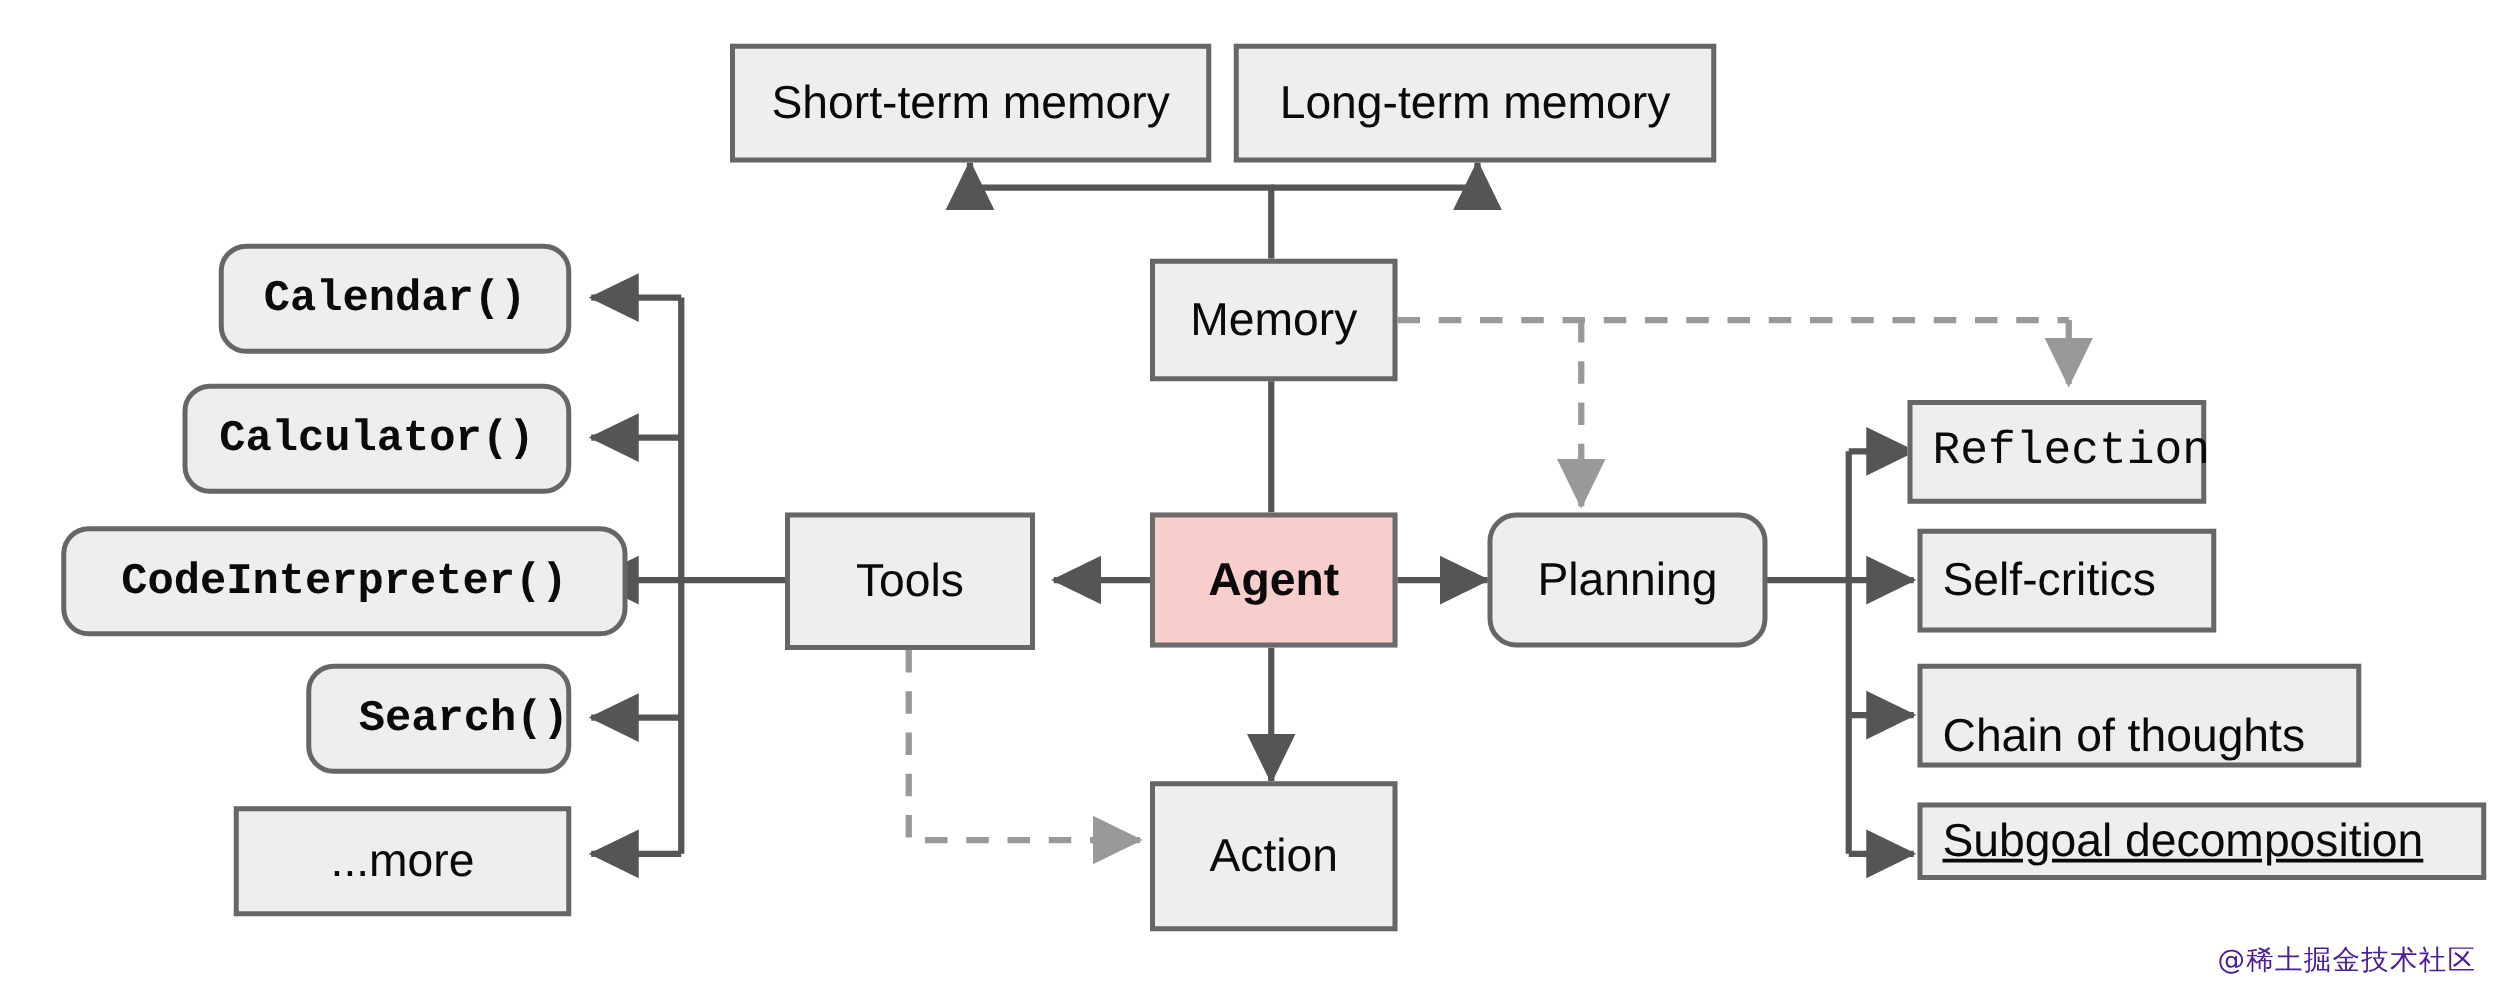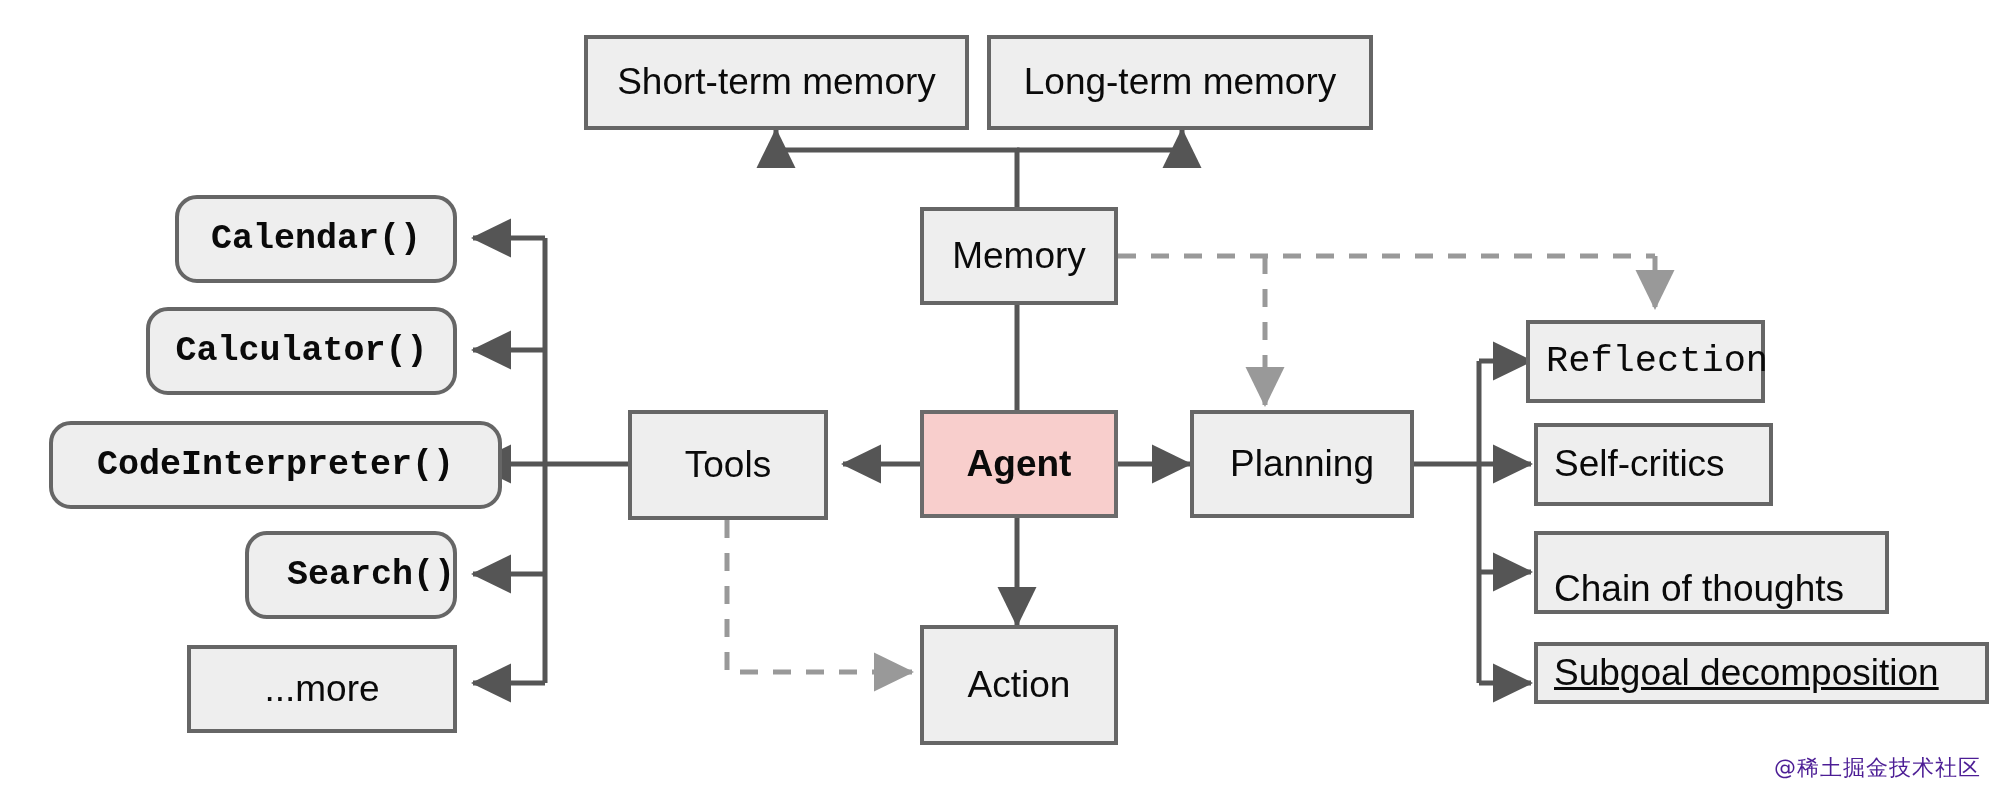--- a/index.html
+++ b/index.html
@@ -125,21 +125,21 @@
   </div>
 
   <div class="node center" style="left:920px; top:207px; width:198px; height:98px;">
     <span>Memory</span>
   </div>
 
   <div class="node center agent" style="left:920px; top:410px; width:198px; height:108px;">
     <span>Agent</span>
   </div>
 
-  <div class="node center" style="left:1190px; top:410px; width:224px; height:108px;">
+  <div class="node center" style="left:1190px; top:410px; width:224px; height:108px;border-radius:23px;">
     <span>Planning</span>
   </div>
 
   <div class="node center" style="left:628px; top:410px; width:200px; height:110px;">
     <span>Tools</span>
   </div>
 
   <div class="node center" style="left:920px; top:625px; width:198px; height:120px;">
     <span>Action</span>
   </div>

